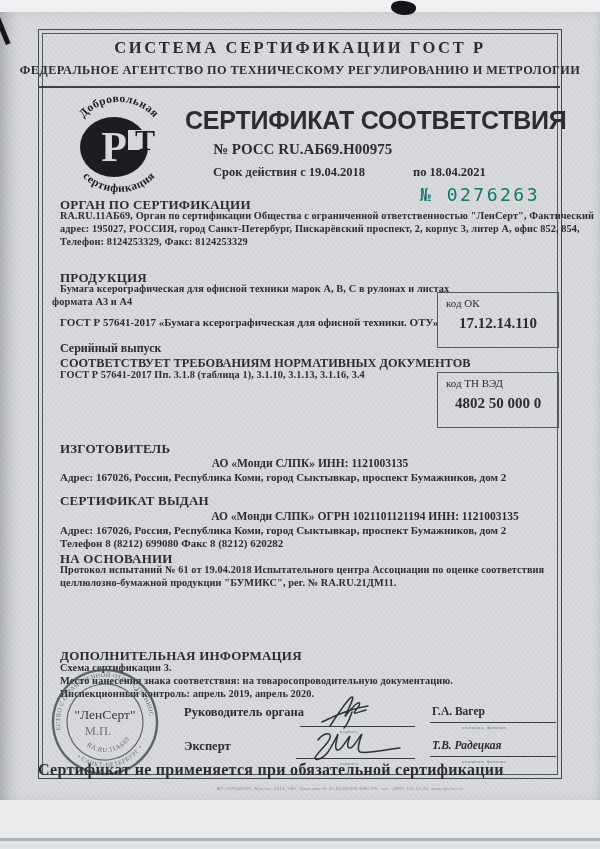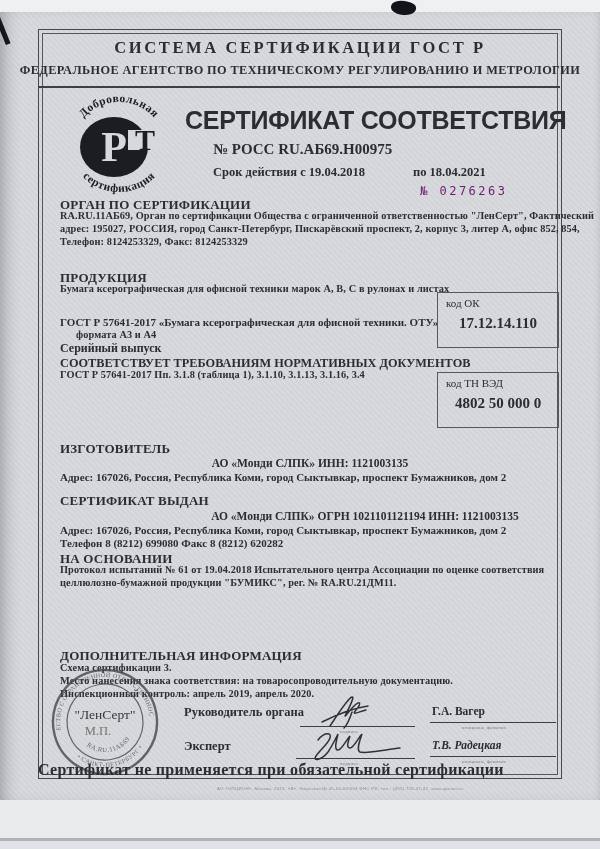--- a/index.html
+++ b/index.html
@@ -42,21 +42,21 @@
 
   .codebox{border:1.1px solid #55585e;}
   .codebox .lbl{position:absolute;left:8px;top:4px;font-size:11px;}
   .codebox .val{position:absolute;left:0;right:0;top:22px;text-align:center;font-size:15px;font-weight:bold;}
 
   .sigline{height:1.2px;background:#3b3e44;}
   .caption{font-size:6px;color:#7a7e84;transform:scale(0.78);transform-origin:left top;letter-spacing:0.3px;}
 
   #serial{
     font-family:"DejaVu Sans Mono",monospace;
-    font-size:12px;letter-spacing:2.5px;color:#701a75;
+    font-size:18px;letter-spacing:2.5px;color:#0f766e;
   }
   #stamp{opacity:0.82;transform:rotate(-9deg);}
   #artifact-topleft{left:-4px;top:-6px;width:5px;height:52px;background:#15161a;transform:rotate(-22deg);}
   #artifact-topblob{left:391px;top:1px;width:25px;height:14px;background:#131419;border-radius:50% 40% 55% 45%;transform:rotate(8deg);}
   #imprint{font-size:6px;color:#888c92;transform:scale(0.72);transform-origin:center top;letter-spacing:0.4px;}
 </style>
 </head>
 <body>
 
 <div id="paper" class="abs"></div>
@@ -99,21 +99,21 @@
 <div class="abs ser b ink nw" style="left:413px;top:165px;font-size:12.5px;">по 18.04.2021</div>
 <div id="serial" class="abs nw" style="left:420px;top:184px;">№ 0276263</div>
 
 <div class="abs ser b ink nw head-sm" style="left:60px;top:197px;">ОРГАН ПО СЕРТИФИКАЦИИ</div>
 <div class="abs ser b ink nw body-sm" style="left:60px;top:210px;">RA.RU.11АБ69, Орган по сертификации Общества с ограниченной ответственностью "ЛенСерт", Фактический</div>
 <div class="abs ser b ink nw body-sm" style="left:60px;top:223px;">адрес: 195027, РОССИЯ, город Санкт-Петербург, Пискарёвский проспект, 2, корпус 3, литер А, офис 852, 854,</div>
 <div class="abs ser b ink nw body-sm" style="left:60px;top:236px;">Телефон: 8124253329, Факс: 8124253329</div>
 
 <div class="abs ser b ink nw head-sm" style="left:60px;top:270px;">ПРОДУКЦИЯ</div>
 <div class="abs ser b ink nw body-sm" style="left:60px;top:283px;">Бумага ксерографическая для офисной техники марок А, В, С в рулонах и листах</div>
-<div class="abs ser b ink nw body-sm" style="left:76px;top:296px;margin-top:33px;">формата А3 и А4</div>
+<div class="abs ser b ink nw body-sm" style="left:52px;top:296px;">формата А3 и А4</div>
 <div class="abs ser b ink nw" style="left:60px;top:316px;font-size:11px;">ГОСТ  Р 57641-2017 «Бумага ксерографическая для офисной техники. ОТУ»</div>
 <div class="abs ser b ink nw" style="left:60px;top:341px;font-size:12px;">Серийный выпуск</div>
 
 <div class="abs codebox ser ink" style="left:437px;top:292px;width:120px;height:54px;">
   <div class="lbl">код ОК</div>
   <div class="val">17.12.14.110</div>
 </div>
 
 <div class="abs ser b ink nw" style="left:60px;top:356px;font-size:12.3px;">СООТВЕТСТВУЕТ ТРЕБОВАНИЯМ НОРМАТИВНЫХ ДОКУМЕНТОВ</div>
 <div class="abs ser b ink nw body-sm" style="left:60px;top:369px;">ГОСТ Р 57641-2017 Пп. 3.1.8 (таблица 1), 3.1.10, 3.1.13, 3.1.16, 3.4</div>

